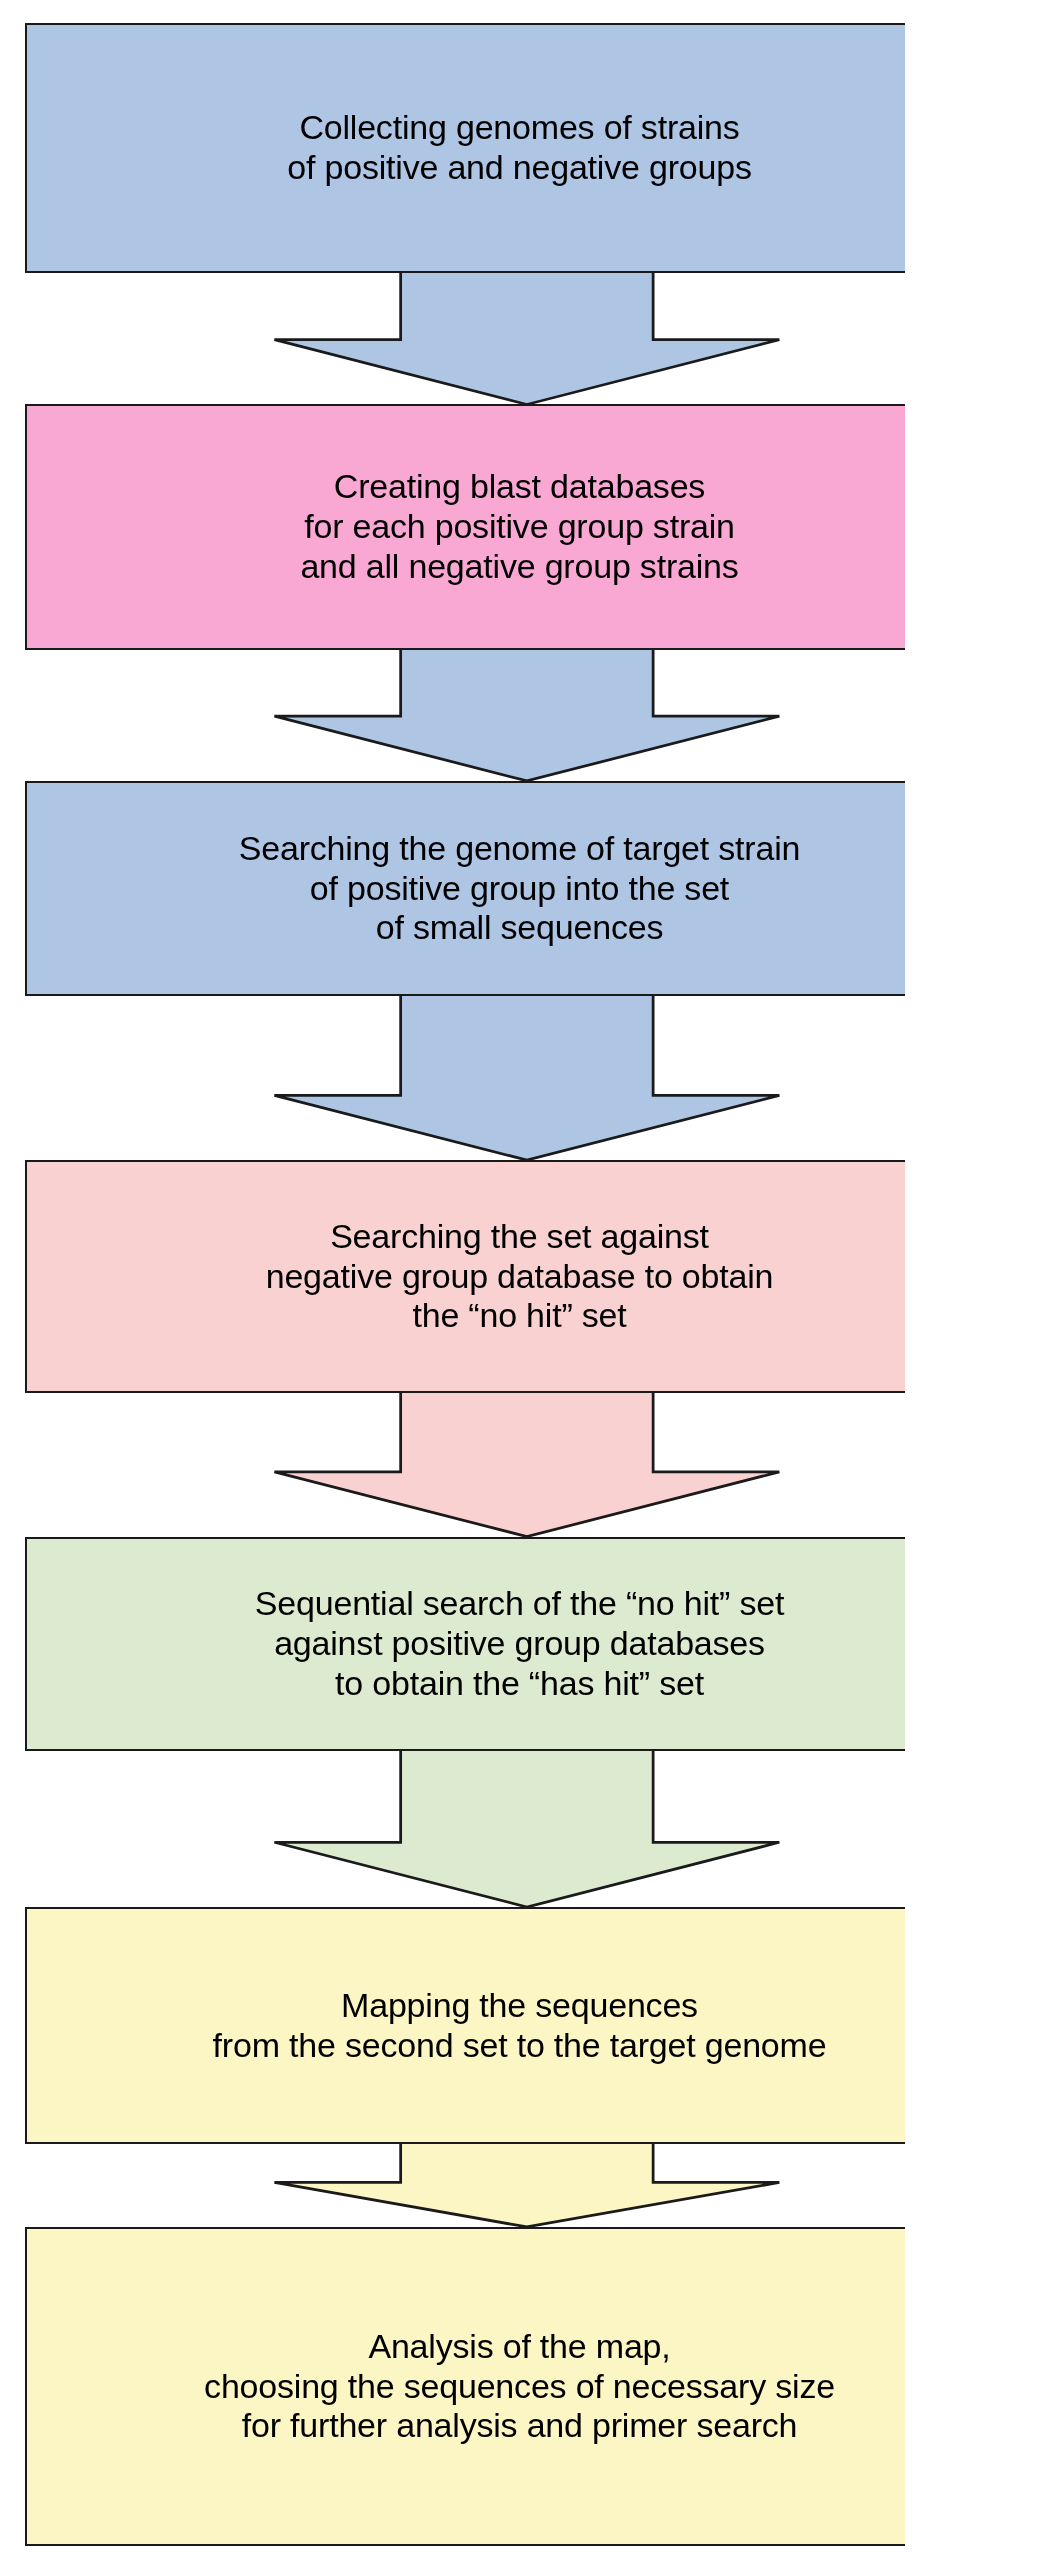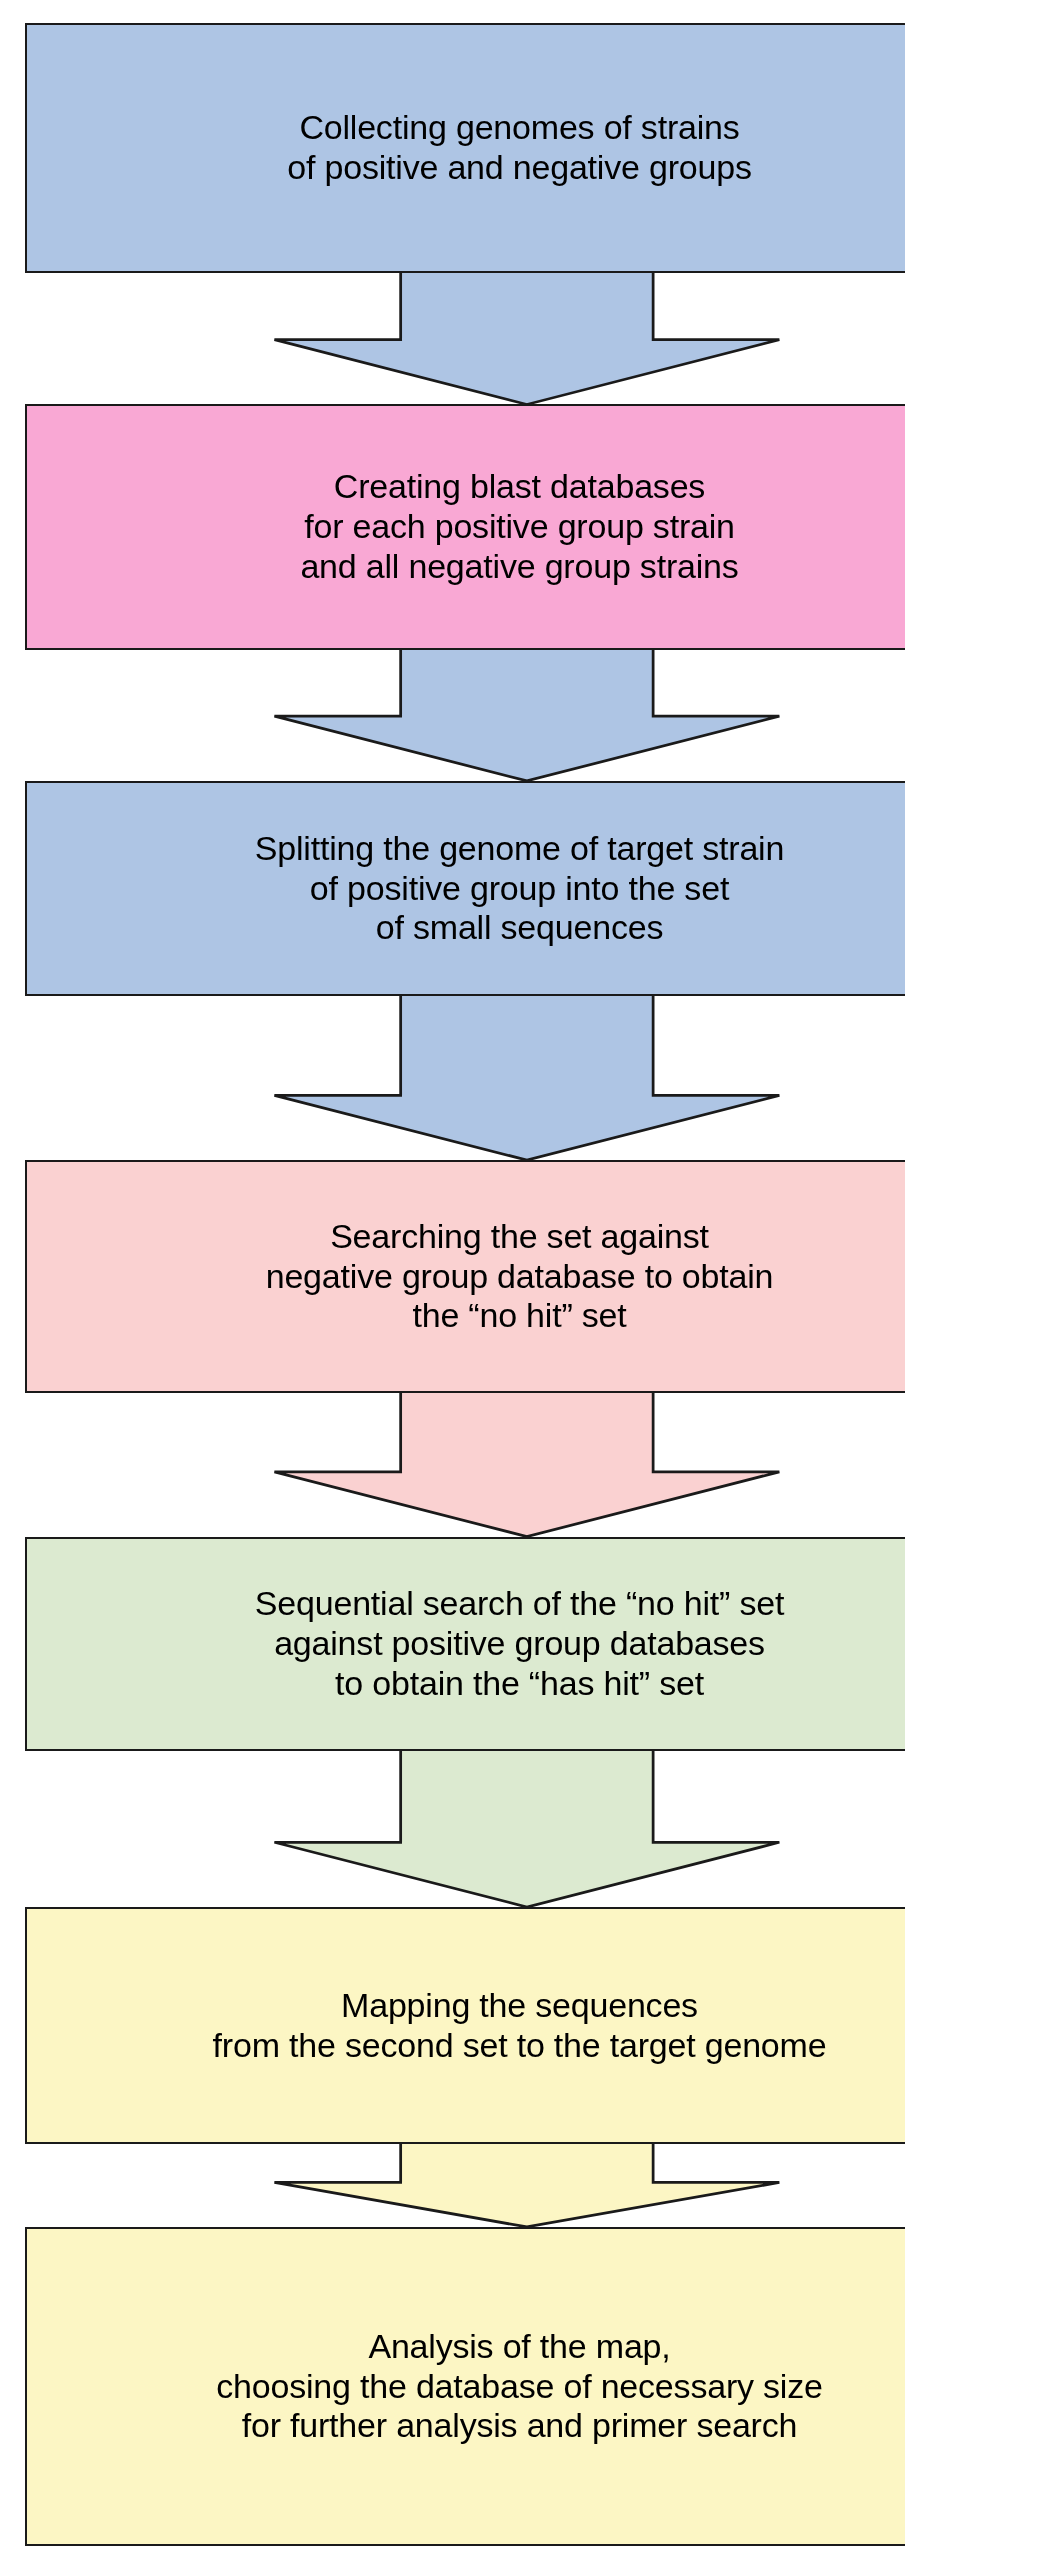--- a/index.html
+++ b/index.html
@@ -64,21 +64,21 @@
 of positive and negative groups</div>
   </div>
 
   <div class="node-box" style="left: 25px; top: 404px; width: 989px; height: 246px; background: #f9a8d4; border-color: rgb(26, 26, 26);">
     <div class="node-label">Creating blast databases
 for each positive group strain
 and all negative group strains</div>
   </div>
 
   <div class="node-box" style="left: 25px; top: 781px; width: 989px; height: 215px; background: rgb(174, 197, 228); border-color: rgb(26, 26, 26);">
-    <div class="node-label">Splitting the genome of target strain
+    <div class="node-label">Searching the genome of target strain
 of positive group into the set
 of small sequences</div>
   </div>
 
   <div class="node-box" style="left: 25px; top: 1537px; width: 989px; height: 214px; background: rgb(220, 234, 208); border-color: rgb(26, 26, 26);">
     <div class="node-label">Sequential search of the “no hit” set
 against positive group databases
 to obtain the “has hit” set</div>
   </div>
 
@@ -88,18 +88,18 @@
 the “no hit” set</div>
   </div>
 
   <div class="node-box" style="left: 25px; top: 1907px; width: 989px; height: 237px; background: rgb(252, 246, 196); border-color: rgb(26, 26, 26);">
     <div class="node-label">Mapping the sequences
 from the second set to the target genome</div>
   </div>
 
   <div class="node-box" style="left: 25px; top: 2227px; width: 989px; height: 319px; background: rgb(252, 246, 196); border-color: rgb(26, 26, 26);">
     <div class="node-label">Analysis of the map,
-choosing the database of necessary size
+choosing the sequences of necessary size
 for further analysis and primer search</div>
   </div>
 
 </div>
 
 
 </body></html>

